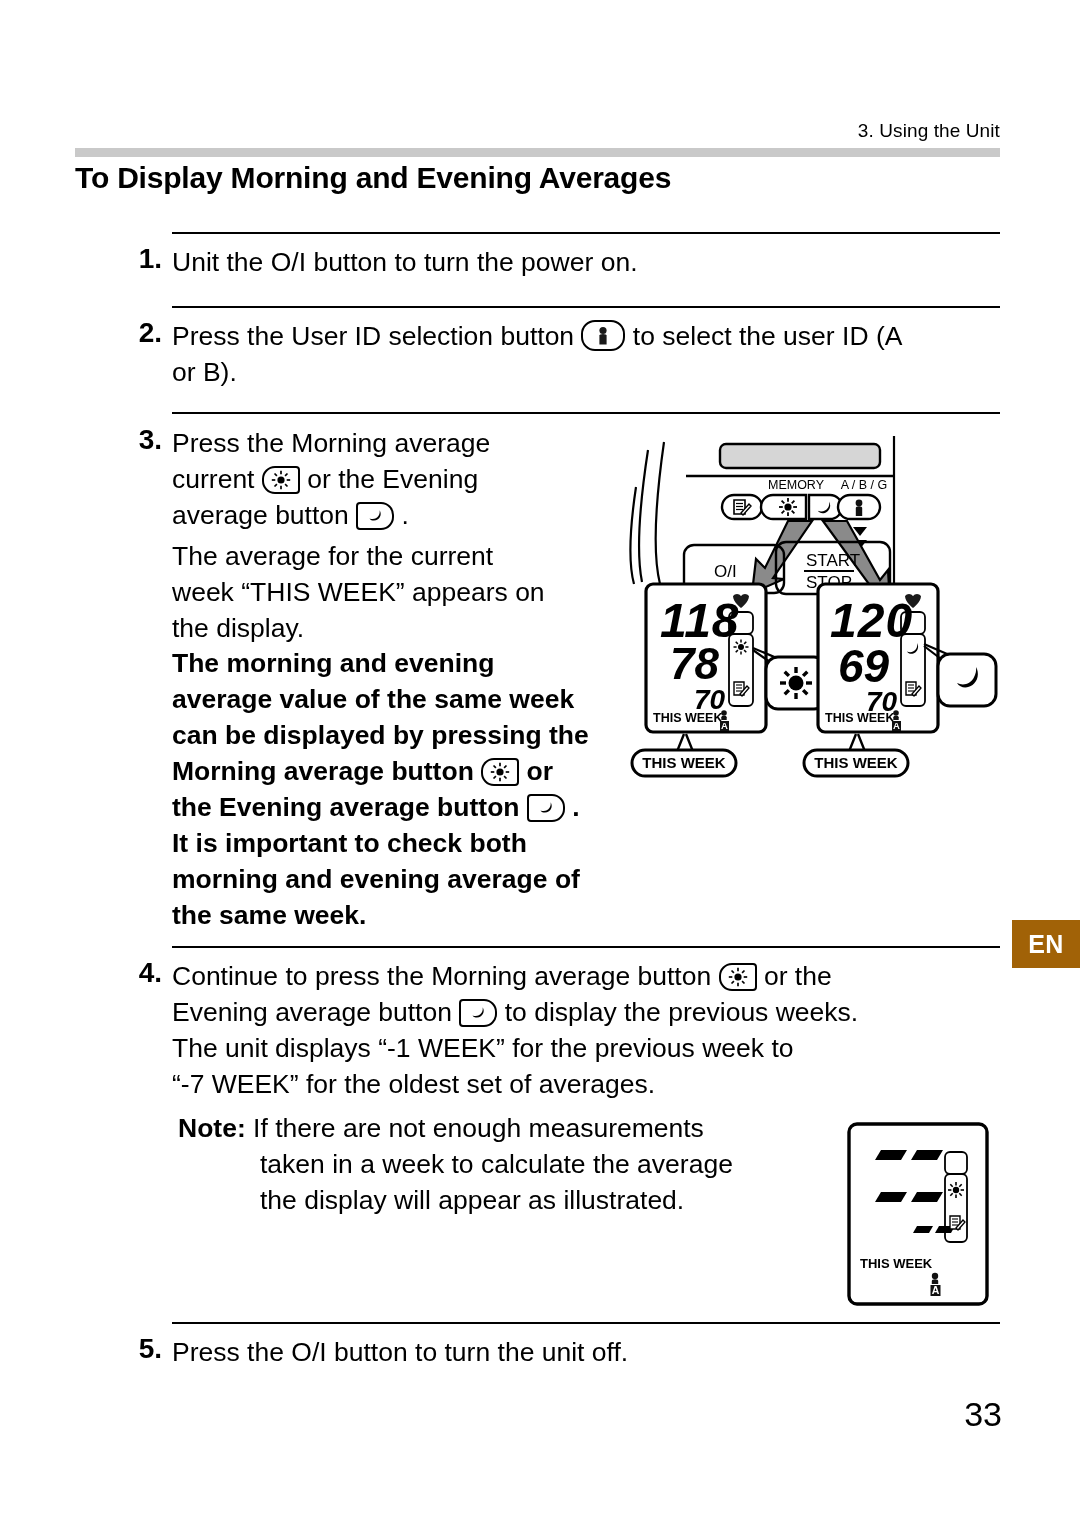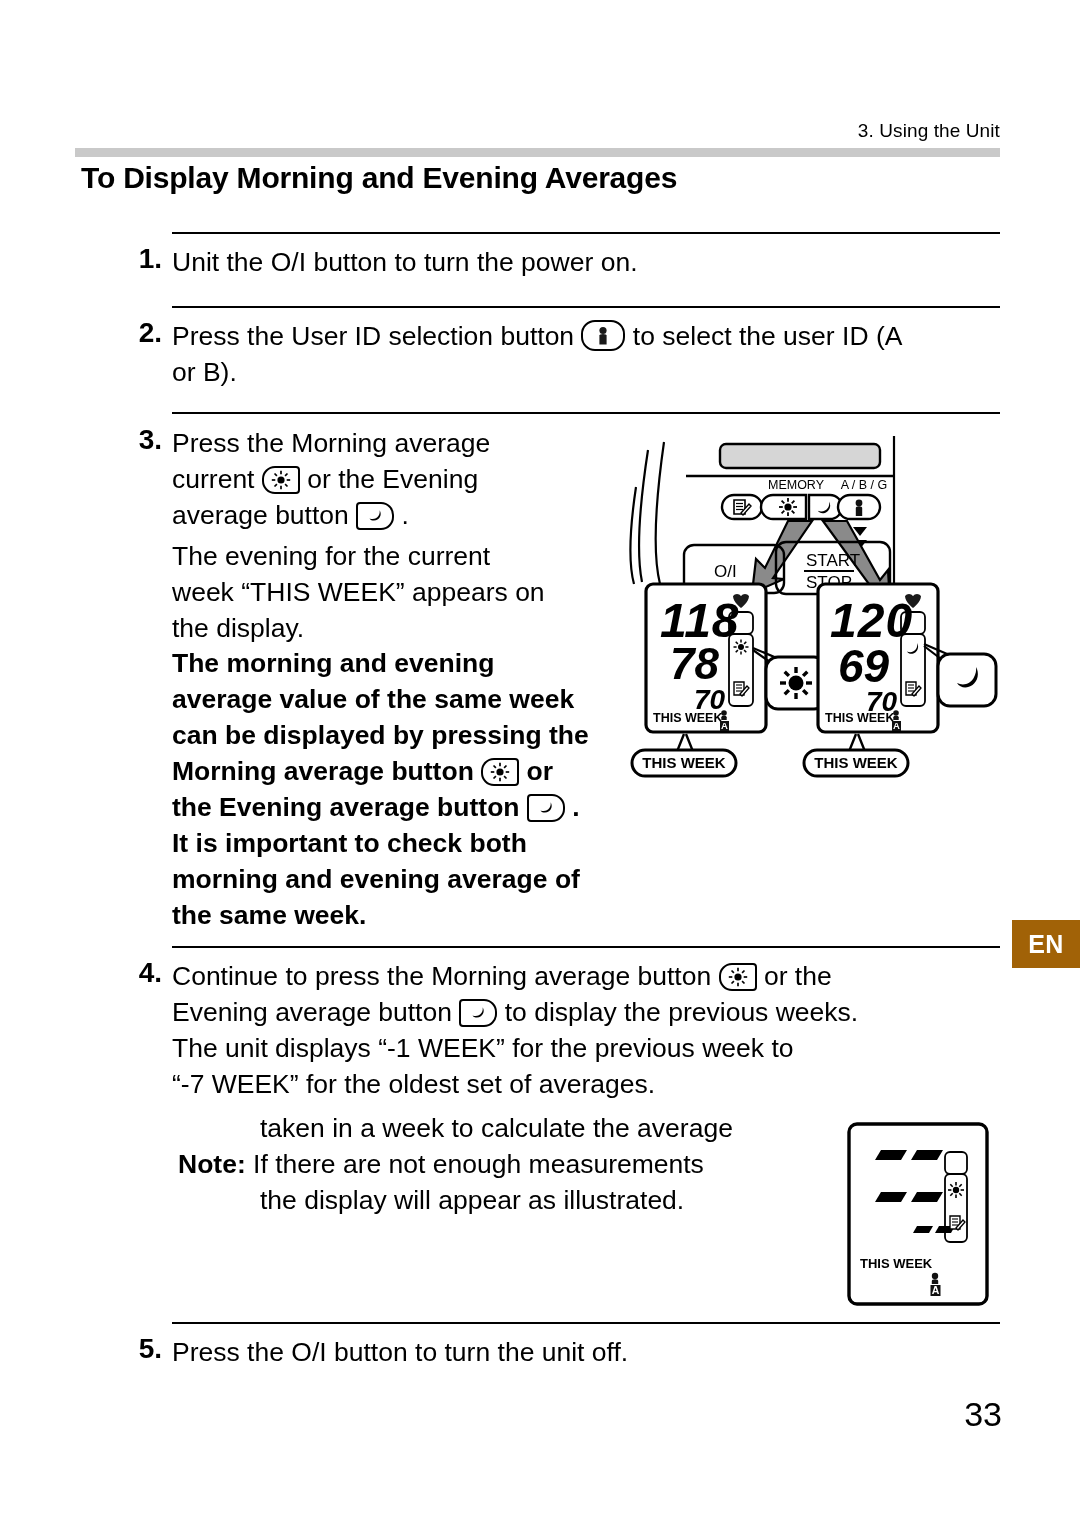--- a/index.html
+++ b/index.html
@@ -17,21 +17,21 @@
   
   .hdr-text{
     position:absolute;left:0;top:120px;width:1000px;
     text-align:right;font-size:19px;letter-spacing:.1px;
   }
   .hdr-bar{
     position:absolute;left:75px;top:148px;width:925px;height:9px;
     background:#c9c9c9;
   }
   .title{
-    position:absolute;left:81px;top:161px;
+    position:absolute;left:75px;top:161px;
     font-size:30px;font-weight:bold;letter-spacing:-.2px;
   }
 
   
   .rule{position:absolute;left:172px;height:0;border-top:2px solid #000;width:828px;}
 
   
   .num{position:absolute;font-size:28px;font-weight:bold;width:50px;text-align:right;}
   .stxt{position:absolute;font-size:26.5px;line-height:36px;}
 
@@ -116,21 +116,21 @@
     <span>average button</span>
     <span class="btn-moon">
       <svg width="20" height="20" viewBox="0 0 20 20">
         <path d="M14.6 4.2 C16.6 7.2 15.8 11.2 12.9 13.3 C10 15.4 6.1 14.9 4.5 12.4 C7.9 14.0 11.6 12.7 13.4 10.1 C14.8 8.0 14.9 5.9 14.6 4.2 Z" fill="#000"></path>
       </svg>
     </span>
     <span>.</span>
   </div>
 
   <div class="stxt" style="left:172px;top:538px;width:440px;">
-    <div>The evening for the current</div>
+    <div>The average for the current</div>
     <div>week “THIS WEEK” appears on</div>
     <div>the display.</div>
   </div>
 
   <div class="stxt" style="left:172px;top:645px;width:450px;font-weight:bold;">
     <div>The morning and evening</div>
     <div>average value of the same week</div>
     <div>can be displayed by pressing the</div>
     <div>
       <span>Morning average button</span>
@@ -361,25 +361,25 @@
           <path d="M14.6 4.2 C16.6 7.2 15.8 11.2 12.9 13.3 C10 15.4 6.1 14.9 4.5 12.4 C7.9 14.0 11.6 12.7 13.4 10.1 C14.8 8.0 14.9 5.9 14.6 4.2 Z" fill="#000"></path>
         </svg>
       </span>
       <span>to display the previous weeks.</span>
     </div>
     <div>The unit displays “-1 WEEK” for the previous week to</div>
     <div>“-7 WEEK” for the oldest set of averages.</div>
   </div>
 
   <div class="stxt" style="left:178px;top:1110px;width:620px;">
-    <div style="padding-left:82px;">taken in a week to calculate the average</div>
     <div>
       <span style="font-weight:bold;">Note:</span>
       <span>If there are not enough measurements</span>
     </div>
+    <div style="padding-left:82px;">taken in a week to calculate the average</div>
     <div style="padding-left:82px;">the display will appear as illustrated.</div>
   </div>
 
   <div class="fig-note">
     <svg width="150" height="190" viewBox="0 0 150 190">
       <rect x="4" y="4" width="138" height="180" rx="8" fill="#fff" stroke="#000" stroke-width="3.4"></rect>
 
       <g fill="#000">
         <polygon points="36,30 62,30 56,40 30,40"></polygon>
         <polygon points="72,30 98,30 92,40 66,40"></polygon>

